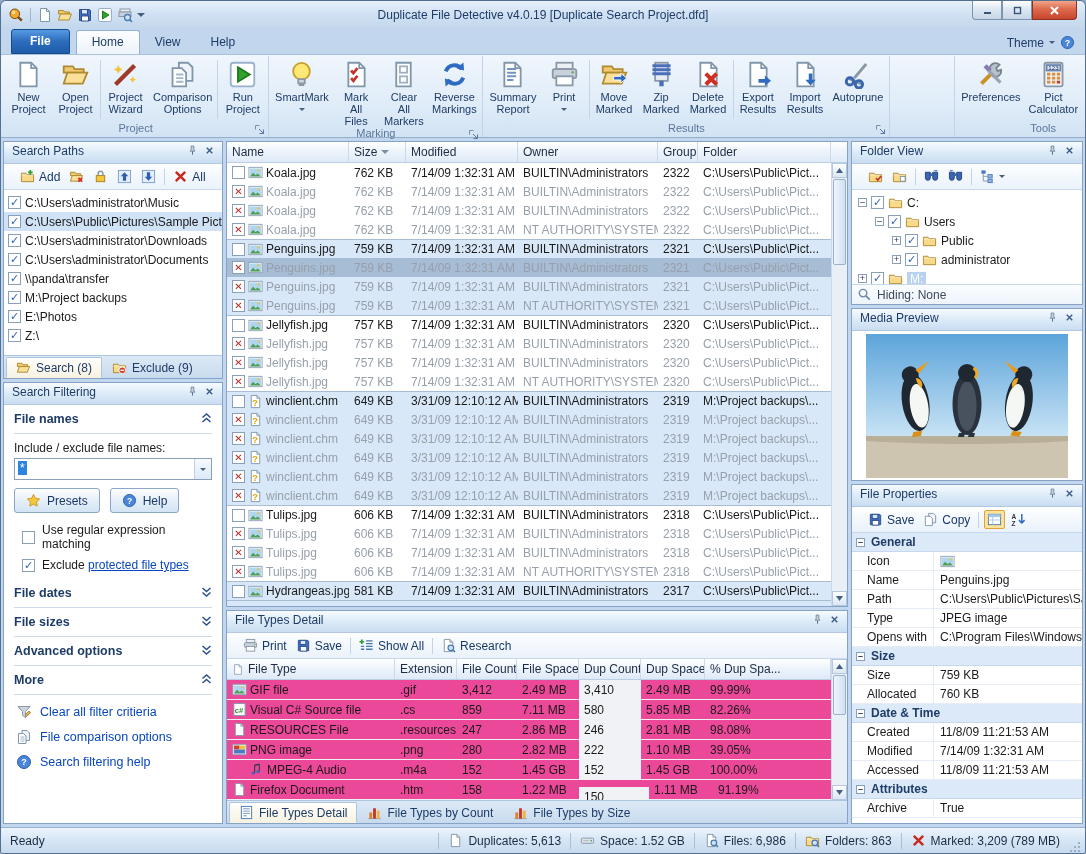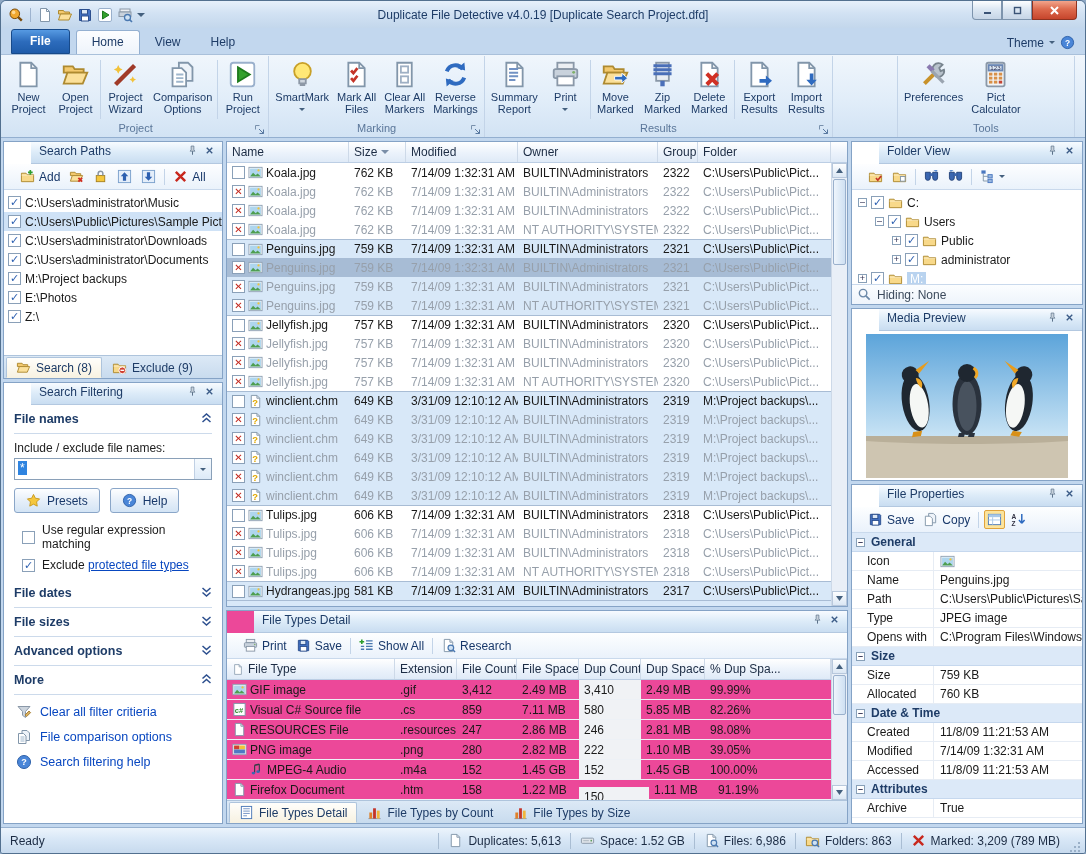--- a/index.html
+++ b/index.html
@@ -47,21 +47,21 @@
   .launcher{position:absolute;right:1px;bottom:2px;}
   .launcher svg{width:11px;height:11px;}
   
   .client{flex:1;display:flex;padding:3px 2px;gap:3px;overflow:hidden;}
   .col{display:flex;flex-direction:column;gap:3px;overflow:hidden;}
   .col.left{width:220px;flex:none;}
   .col.center{width:622px;flex:none;}
   .col.right{flex:1;}
   .panel{background:#fff;border:1px solid #85a3c6;display:flex;flex-direction:column;overflow:hidden;}
   .phead{height:22px;flex:none;display:flex;align-items:center;padding:0 4px 4px 8px;color:#1e3c67;
-    background:linear-gradient(#f7fbff,#dcebf8 50%,#c9ddf1);border-bottom:1px solid #b3c8e0;margin-left:27px;}
+    background:linear-gradient(#f7fbff,#dcebf8 50%,#c9ddf1);border-bottom:1px solid #b3c8e0;}
   .phead .t{flex:1;}
   .pbtn{width:17px;height:16px;display:flex;align-items:center;justify-content:center;}
   .pbtn svg{width:11px;height:11px;}
   .ptool{height:26px;flex:none;display:flex;align-items:center;gap:3px;padding:0 13px;
     background:linear-gradient(#fdfeff,#eaf2fb);border-bottom:1px solid #c9d9ec;}
   .tbtn{display:flex;align-items:center;gap:4px;padding:2px 3px;border-radius:2px;color:#18386a;white-space:nowrap;}
   .tbtn.hl{background:#fce49c;border:1px solid #e0a33c;padding:1px 2px;}
   .tsep{width:1px;height:16px;background:#c3d4e8;margin:0 2px;}
   
   .paths{flex:1;overflow:hidden;padding:3px 0 0;}
@@ -490,20 +490,33 @@
                 <path d="M11.8 7.5v3.4h1.9L10.8 14l-2.9-3.1h1.9V7.5z" fill="#2f6bc0"></path>
               </svg>
             </span>
             <div class="rlbl">
               <span>Import</span>
               <span class="l2">
                 <span>Results</span>
               </span>
             </div>
           </div>
+          <div class="rbtn">
+            <span class="ic">
+              <svg viewBox="0 0 16 16">
+                <path d="M12.8 2.2L6.2 10M3.2 10.2l6.8 3" stroke="#8a98a8" stroke-width="1.6"></path>
+                <circle cx="3.8" cy="11.8" r="2" fill="none" stroke="#3a66b0" stroke-width="1.6"></circle>
+                <circle cx="8.8" cy="13.4" r="2" fill="none" stroke="#3a66b0" stroke-width="1.6"></circle>
+              </svg>
+            </span>
+            <div class="rlbl">
+              <span>Autoprune</span>
+              <span class="l2"></span>
+            </div>
+          </div>
         </div>
         <div class="rfoot"><span>Results</span><span class="launcher ic">
             <svg viewBox="0 0 11 11">
               <path d="M1.5 1.5h4M1.5 1.5v4" stroke="#7890ac" fill="none"></path>
               <path d="M5 5l4.5 4.5M9.5 5.5v4h-4" stroke="#5878a0" fill="none"></path>
             </svg>
           </span></div>
       </div>
       <div class="rgroup gap">
         <div class="rbtns">
@@ -639,20 +652,24 @@
             <div class="prow">
               <span class="mk chk"></span>
               <span>C:\Users\administrator\Downloads</span>
             </div>
             <div class="prow">
               <span class="mk chk"></span>
               <span>C:\Users\administrator\Documents</span>
             </div>
             <div class="prow">
               <span class="mk chk"></span>
+              <span>\\panda\transfer</span>
+            </div>
+            <div class="prow">
+              <span class="mk chk"></span>
               <span>M:\Project backups</span>
             </div>
             <div class="prow">
               <span class="mk chk"></span>
               <span>E:\Photos</span>
             </div>
             <div class="prow">
               <span class="mk chk"></span>
               <span>Z:\</span>
             </div>
@@ -1364,21 +1381,21 @@
             <div class="trow">
               <div class="cell c0" style="width: 168px;">
                 <span class="ic">
                   <svg viewBox="0 0 16 16">
                     <rect x="1" y="2.5" width="14" height="11" fill="#fff" stroke="#90a2b4"></rect>
                     <rect x="2.2" y="3.7" width="11.6" height="8.6" fill="#aed6ee"></rect>
                     <path d="M2.2 12.3l3.2-4 2.8 2.6 2-1.8 3.6 3.2z" fill="#4e9e50"></path>
                     <circle cx="11.2" cy="5.8" r="1.2" fill="#f2c23a"></circle>
                   </svg>
                 </span>
-                <span>GIF image</span>
+                <span>GIF file</span>
               </div>
               <div class="cell" style="width: 62px;">.gif</div>
               <div class="cell" style="width: 60px;">3,412</div>
               <div class="cell" style="width: 62px;">2.49 MB</div>
               <div class="cell shadecol" style="width: 62px;">3,410</div>
               <div class="cell" style="width: 64px;">2.49 MB</div>
               <div class="cell" style="width: 0px; flex: 1 1 0%;">99.99%</div>
             </div>
             <div class="trow">
               <div class="cell c0" style="width: 168px;">

